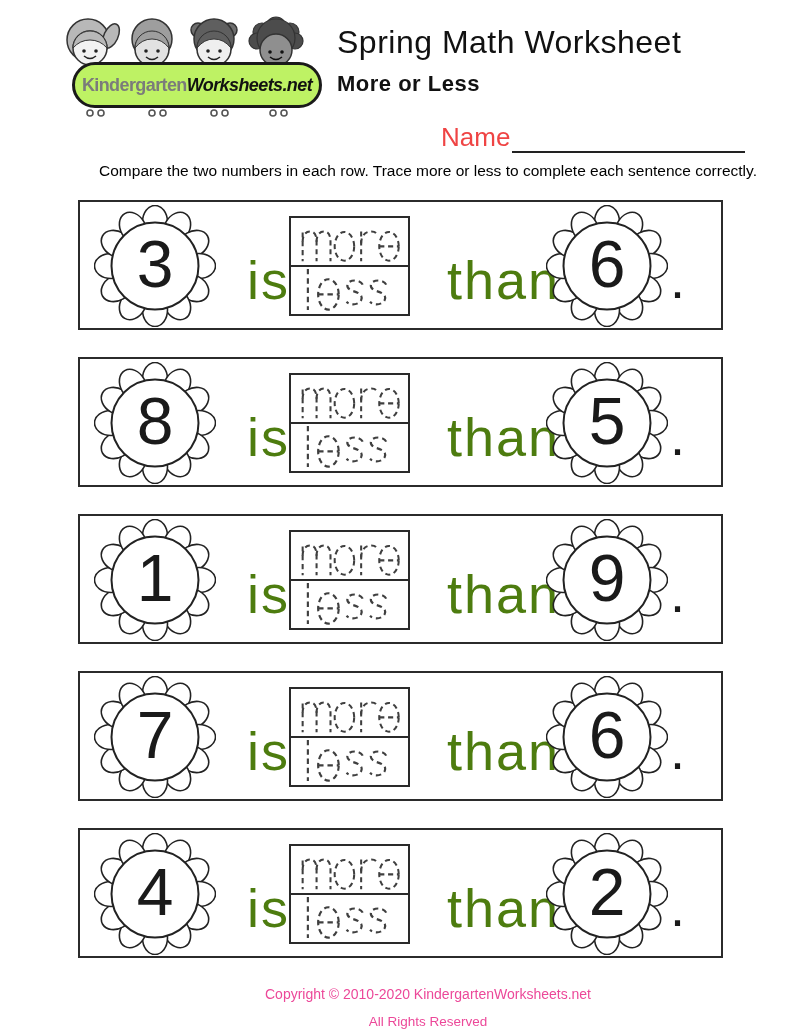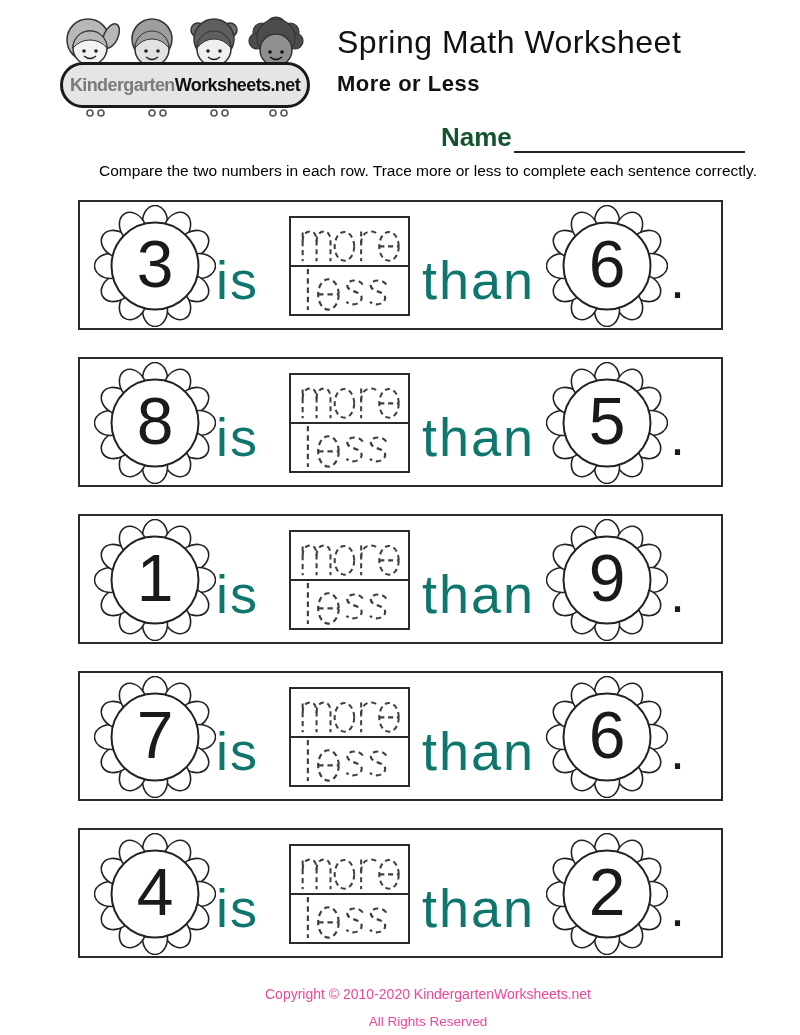--- a/index.html
+++ b/index.html
@@ -1,46 +1,46 @@
 <!DOCTYPE html>
 <html><head>
 <meta charset="utf-8">
 <style>
   html,body{margin:0;padding:0;background:#fff;}
   .page{position:relative;width:800px;height:1035px;background:#fff;overflow:hidden;
         font-family:"Liberation Sans",sans-serif;color:#1a1a1a;}
   
   .logo{position:absolute;left:56px;top:14px;width:252px;height:150px;}
   .kids-svg{position:absolute;left:0;top:0;width:252px;height:108px;z-index:1;}
-  .brand-pill{position:absolute;left:4px;top:48px;width:244px;height:40px;z-index:2;
-      background:#e5e5e5;border:3px solid #1a1a1a;border-radius:24px;
+  .brand-pill{position:absolute;left:16px;top:48px;width:244px;height:40px;z-index:2;
+      background:#bef264;border:3px solid #1a1a1a;border-radius:24px;
       display:flex;align-items:center;justify-content:center;white-space:nowrap;}
   .brand1{font-size:18px;font-weight:600;color:#7b7b7b;letter-spacing:-0.6px;}
-  .brand2{font-size:18px;font-weight:800;color:#111;letter-spacing:-0.6px;}
+  .brand2{font-size:18px;font-weight:800;color:#111;letter-spacing:-0.6px;font-style:italic;}
   .logo-url{position:absolute;left:-14px;top:114px;width:280px;text-align:center;
       font-size:14.5px;color:#8a8a8a;letter-spacing:0.4px;}
   .title-block{position:absolute;left:337px;top:24px;}
   .ws-title{font-size:32px;font-weight:400;color:#111;letter-spacing:0.5px;}
   .ws-subtitle{margin-top:10px;font-size:22px;font-weight:700;color:#111;letter-spacing:0.5px;}
   .name-row{position:absolute;left:441px;top:122px;width:304px;display:flex;align-items:flex-end;}
-  .name-label{font-size:26px;color:#14532d;font-weight:bold;}
+  .name-label{font-size:26px;color:#ef4444;}
   .name-blank{flex:1;height:26px;border-bottom:2px solid #222;margin-left:2px;}
   .instruction{position:absolute;left:16px;top:162px;width:800px;text-align:center;
       font-size:15.5px;color:#000;padding-left:12px;}
   
   .wrow{position:absolute;left:78px;width:645px;height:130px;border:2px solid #2b2b2b;
       box-sizing:border-box;background:#fff;}
   .r0{top:200px}.r1{top:357px}.r2{top:514px}.r3{top:671px}.r4{top:828px}
   .flower{position:absolute;width:122px;height:122px;top:3px;}
   .fl-a{left:14px}.fl-b{left:466px}
   .flower svg{position:absolute;left:0;top:0;width:122px;height:122px;}
   .flower .num{position:absolute;left:50%;top:50%;transform:translate(-50%,-52%);
       font-size:66px;font-weight:400;color:#1a1a1a;}
   .word{position:absolute;top:51px;font-size:54px;line-height:1;letter-spacing:2px;
-      color:#0f766e;text-align:left;}
+      color:#4d7c0f;text-align:right;}
   .w-is{left:136px;width:74px;}
   .w-than{left:342px;width:138px;}
   .period{position:absolute;left:590px;top:50px;font-size:54px;line-height:1;color:#1a1a1a;}
   .trace-box{position:absolute;left:209px;top:14px;width:121px;height:100px;
       border:2px solid #2a2a2a;box-sizing:border-box;background:#fff;}
   .trace-half{height:48px;display:flex;align-items:flex-end;justify-content:center;
       box-sizing:border-box;overflow:hidden;}
   .trace-top{border-bottom:2px solid #2a2a2a;height:49px;}
   .trace-bottom{align-items:flex-start;justify-content:flex-start;padding-left:11px;}
   .trace-half svg{display:block;}

